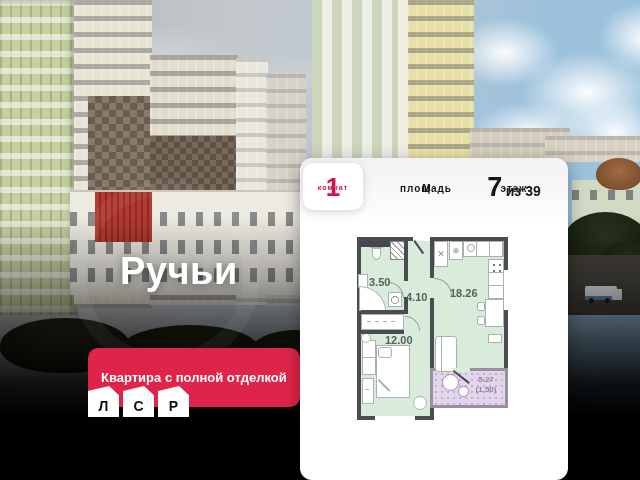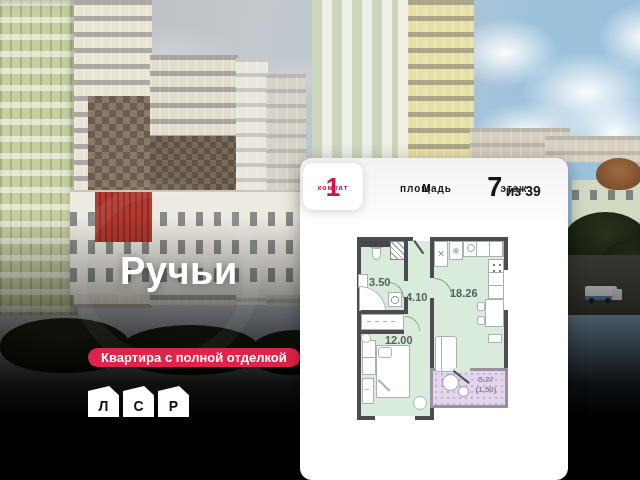--- a/index.html
+++ b/index.html
@@ -36,21 +36,21 @@
     border:16px solid rgba(255,255,255,.05);z-index:5;}
 
   
   .overlay{inset:0;z-index:6;}
   .project-title{left:88px;top:250px;color:#fff;font-size:38px;font-weight:bold;letter-spacing:.5px;
     text-shadow:0 1px 8px rgba(0,0,0,.35);margin-left:32px;}
   .tags-row{left:88px;top:316px;display:flex;gap:7px;}
   .tag-pill{position:static !important;border:2px solid rgba(255,255,255,.92);border-radius:10px;
     color:#fff;font-size:13px;font-weight:bold;padding:5px 13px;background:rgba(25,25,28,.22);white-space:nowrap;}
   .badge-pill{left:88px;top:348px;background:var(--accent-red,#e02349);border-radius:10px;
-    color:#fff;font-size:13px;font-weight:bold;padding:2px 13px;white-space:nowrap;}
+    color:#fff;font-size:13px;font-weight:bold;padding:22px 13px;white-space:nowrap;}
   .logo-row{left:88px;top:386px;display:flex;gap:4px;}
   .logo-cube{position:static !important;width:31px;height:31px;background:#fff;
     clip-path:polygon(0% 16%,68% 0%,100% 30%,100% 100%,0% 100%);
     display:flex;align-items:flex-end;justify-content:center;}
   .logo-cube span{font-size:14px;font-weight:900;color:#101010;line-height:22px;}
 
   
   .card{left:300px;top:158px;width:268px;height:322px;z-index:10;
     background:linear-gradient(to bottom,#f2f2f5 0,#ffffff 70px);
     border-radius:12px;box-shadow:0 4px 18px rgba(0,0,0,.35);}

